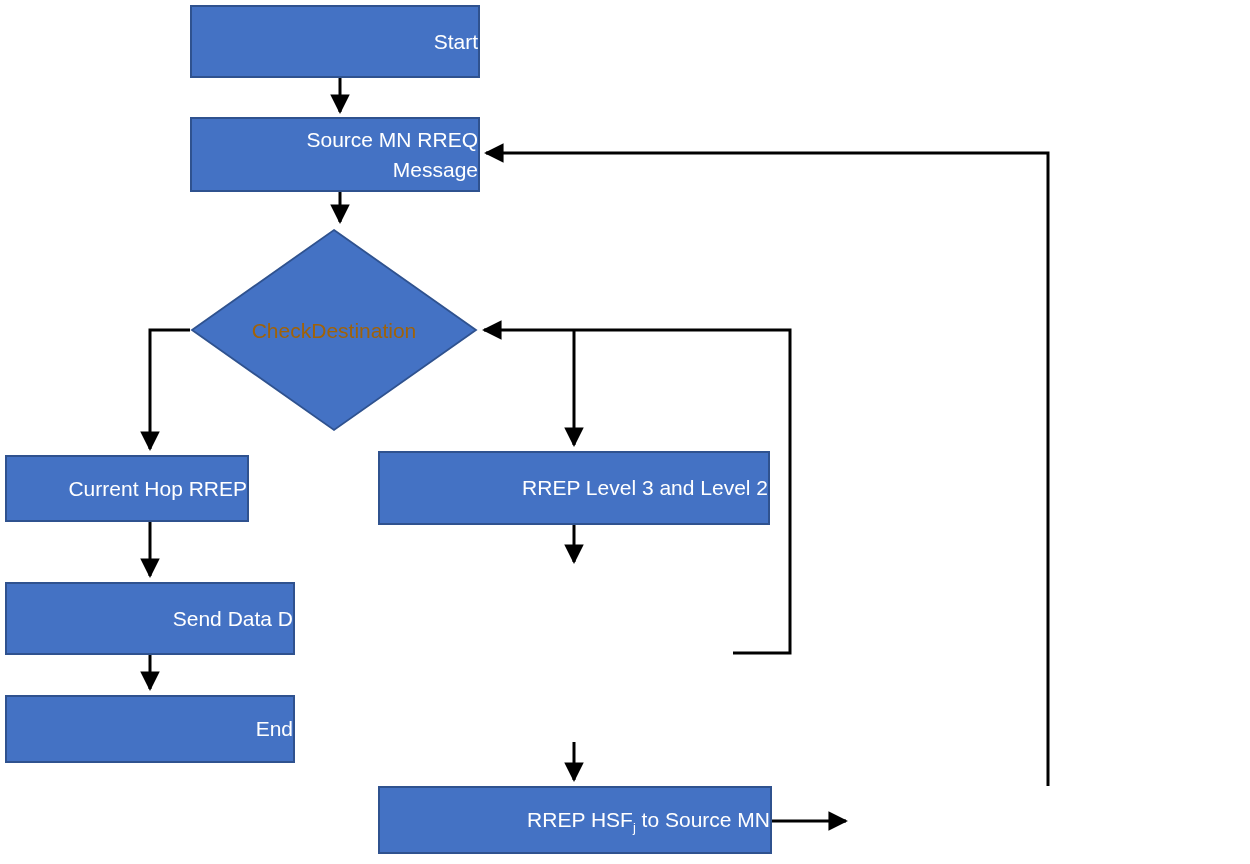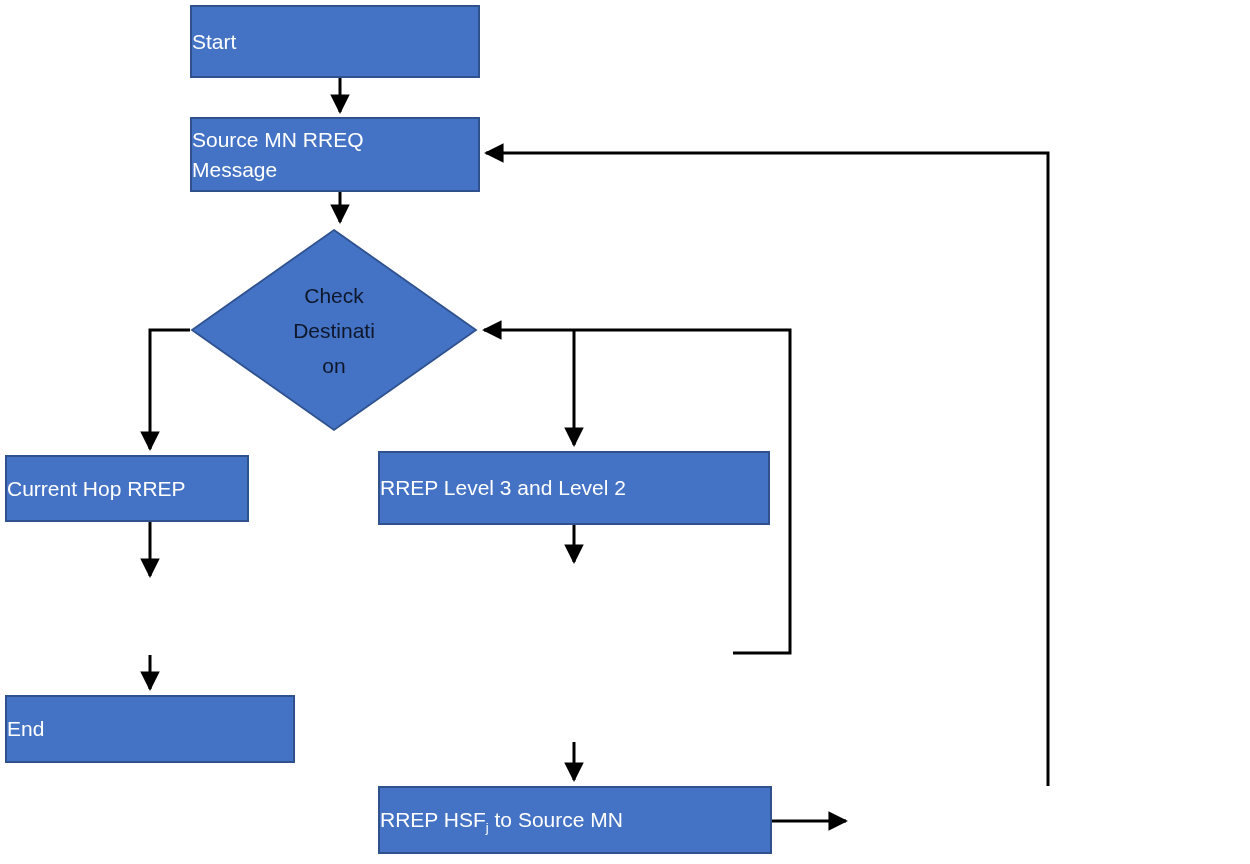--- a/index.html
+++ b/index.html
@@ -27,21 +27,21 @@
     stroke: #000000;
     stroke-width: 3;
   }
   .node {
     position: absolute;
     box-sizing: border-box;
     background: #4472C4;
     border: 2px solid #2F528F;
     display: flex;
     flex-direction: column;
-    align-items: flex-start;
+    align-items: flex-end;
     justify-content: center;
     color: #ffffff;
     font-size: 21px;
     line-height: 30px;
     text-align: center;
   }
   .diamond {
     position: absolute;
   }
   .diamond svg {
@@ -55,24 +55,24 @@
     stroke: #2F528F;
     stroke-width: 1.8;
   }
   .diamond .label {
     position: absolute;
     left: 0;
     top: 0;
     right: 0;
     bottom: 0;
     display: flex;
-    flex-direction: column;
+    flex-direction: row;
     align-items: center;
     justify-content: center;
-    color: #0f172a;
+    color: #a16207;
     font-size: 21px;
     line-height: 35px;
     text-align: center;
   }
   sub {
     font-size: 13px;
     line-height: 0;
   }
 </style>
 </head>
@@ -116,20 +116,23 @@
       <div>Check</div>
       <div>Destinati</div>
       <div>on</div>
     </div>
   </div>
 
   <div class="node" style="left:5px; top:455px; width:244px; height:67px">
     <div>Current Hop RREP</div>
   </div>
 
+  <div class="node" style="left:5px; top:582px; width:290px; height:73px">
+    <div>Send Data D</div>
+  </div>
 
   <div class="node" style="left:5px; top:695px; width:290px; height:68px">
     <div>End</div>
   </div>
 
   <div class="node" style="left:378px; top:451px; width:392px; height:74px">
     <div>RREP Level 3 and Level 2</div>
   </div>
 
 

